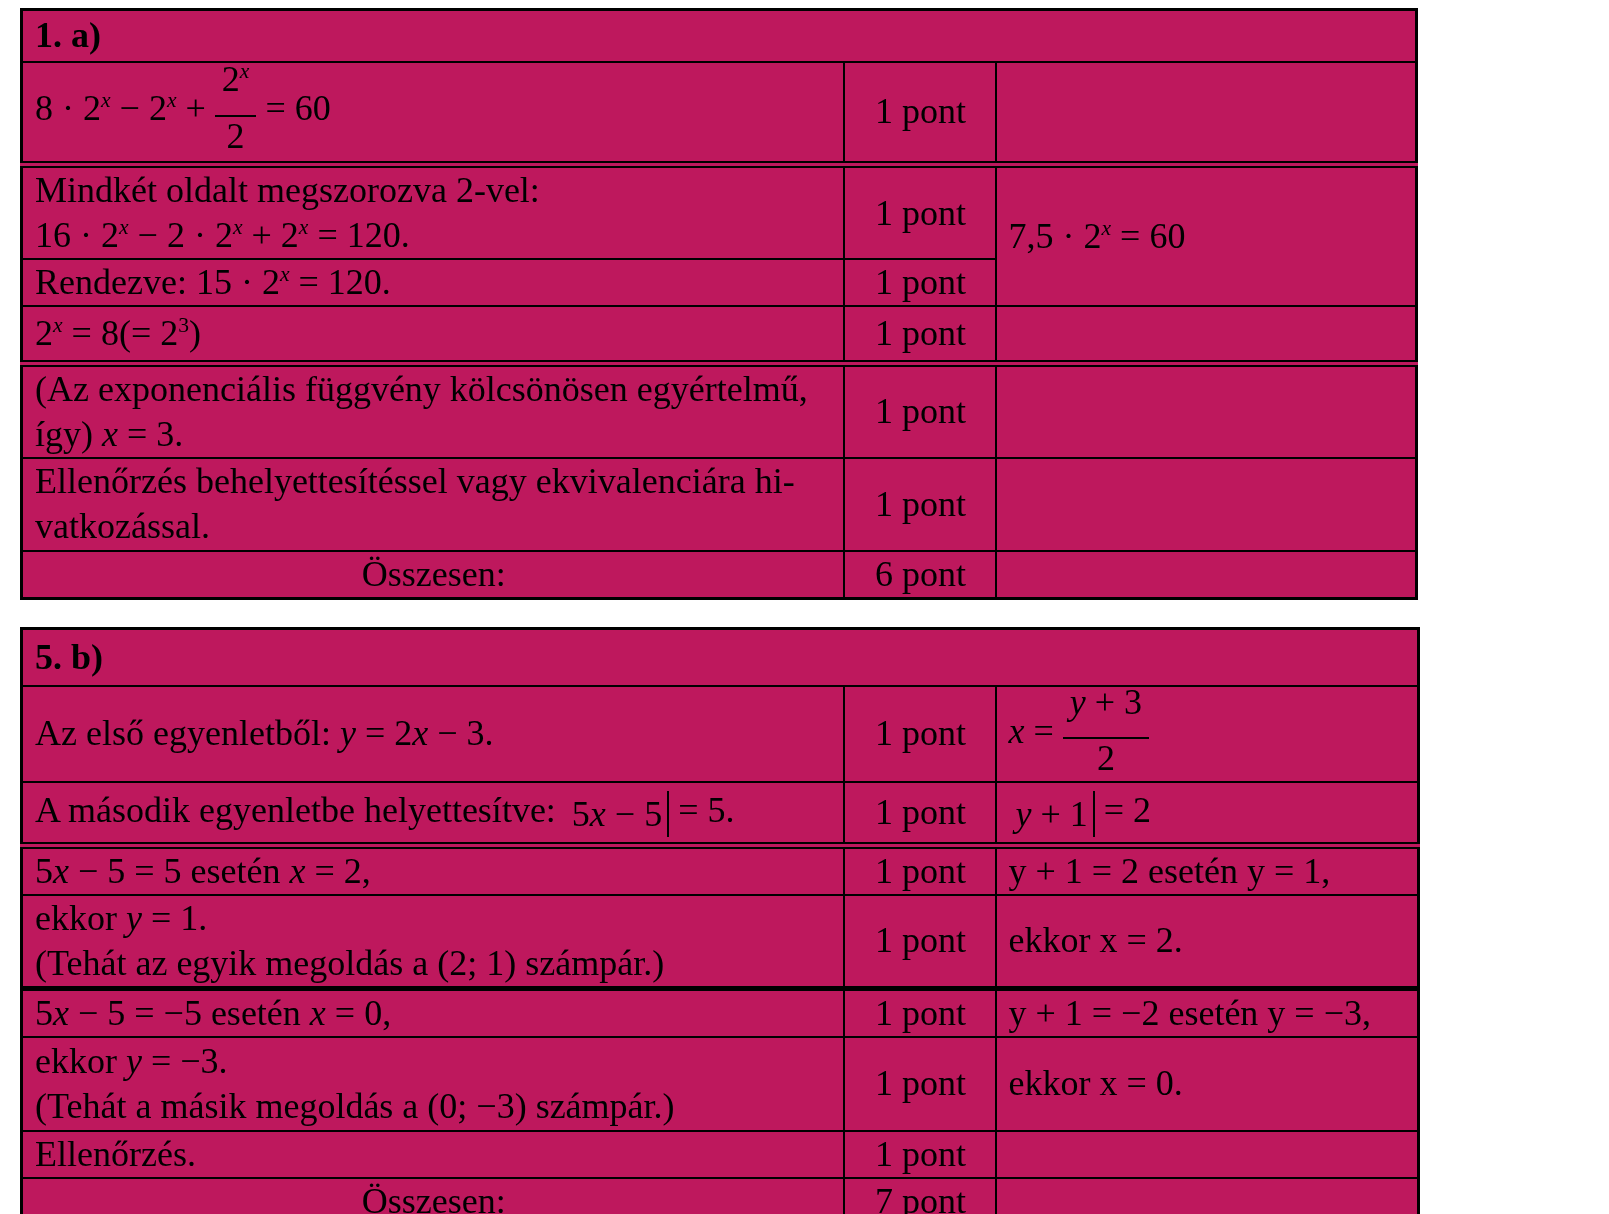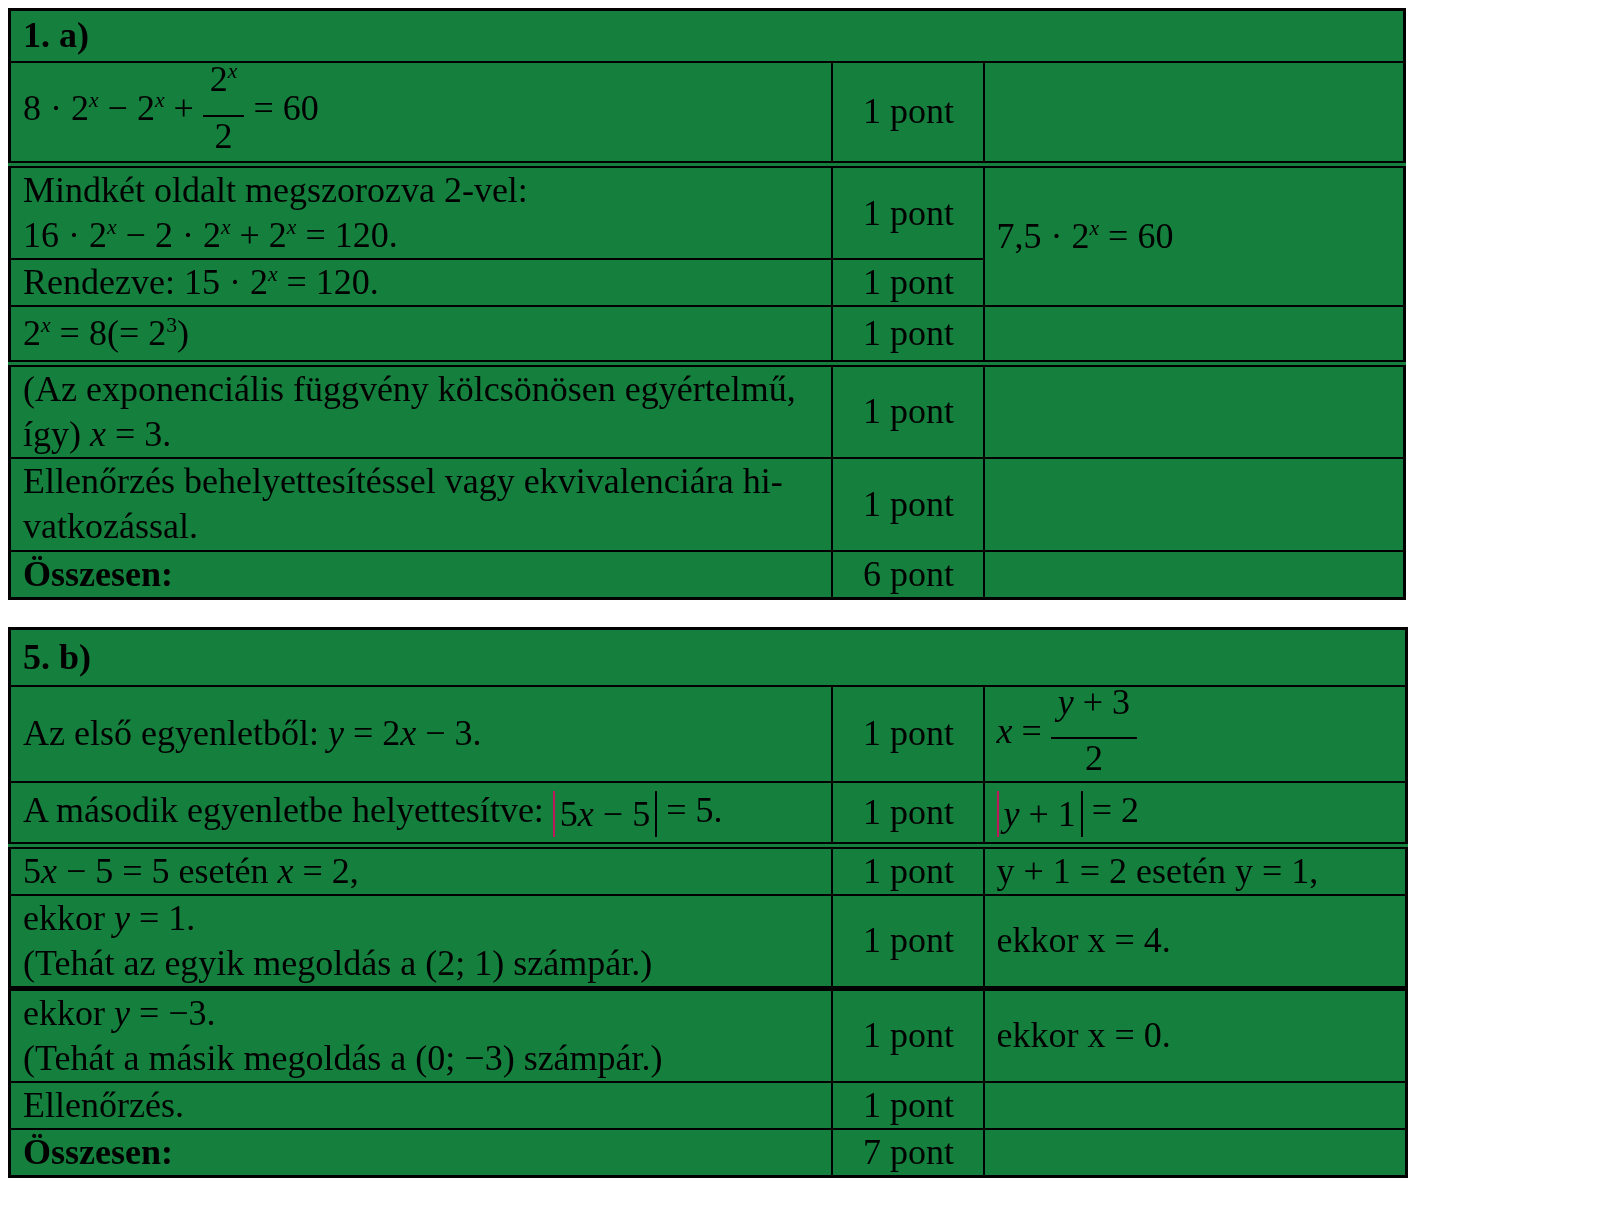--- a/index.html
+++ b/index.html
@@ -3,43 +3,43 @@
 <meta charset="utf-8">
 <style>
   html,body{margin:0;padding:0;background:#ffffff;}
   body{
     width:1609px;height:1214px;overflow:hidden;position:relative;
     font-family:"Liberation Serif","DejaVu Serif",serif;
     color:#000;
   }
   table.mark{
     border-collapse:collapse;
-    position:absolute;left:8px;
+    position:absolute;left:20px;
     table-layout:fixed;
-    background:#15803d;
+    background:#be185d;
   }
   table.mark td{
     border:2px solid #000;
     vertical-align:middle;
     font-size:36px;
     line-height:45px;
     padding:0 10px 0 12px;
     overflow:hidden;
   }
   table.mark{border:3px solid #000;}
   td.hdr{
     font-weight:bold;
     font-size:48px;
     line-height:50px;
     padding-left:16px;
   }
   td.pts{text-align:center;padding:0 4px;}
   td.alt{padding-left:16px;margin-top:9px;}
   td.alt-italic{padding-left:16px;}
-  td.total-label{font-weight:bold;text-align:left;padding-right:14px;}
+  td.total-label{font-weight:normal;text-align:center;padding-right:14px;}
   td.total-pts{font-weight:normal;text-align:center;padding:0 4px;}
   tr.sep-double > td{border-bottom:7px double #000;}
   tr.sep-thick  > td{border-bottom:5px solid #000;}
   sup{font-size:0.60em;line-height:0;vertical-align:super;}
   .frac{
     display:inline-block;text-align:center;vertical-align:middle;
     position:relative;top:-3px;line-height:1.05;
   }
   .frac .fnum{display:block;border-bottom:2px solid #000;padding:0 7px 16px 7px;}
   .frac .fden{display:block;padding-top:1px;}
@@ -120,21 +120,26 @@
     <td class="alt"><span class="abs"><i>y</i> + 1</span> = 2</td>
   </tr>
   <tr style="height:45px">
     <td>5<i>x</i> − 5 = 5 esetén <i>x</i> = 2,</td>
     <td class="pts">1 pont</td>
     <td class="alt-italic">y + 1 = 2 esetén y = 1,</td>
   </tr>
   <tr class="sep-thick" style="height:93px">
     <td>ekkor <i>y</i> = 1.<br>(Tehát az egyik megoldás a (2; 1) számpár.)</td>
     <td class="pts">1 pont</td>
-    <td class="alt-italic">ekkor x = 4.</td>
+    <td class="alt-italic">ekkor x = 2.</td>
+  </tr>
+  <tr style="height:46px">
+    <td>5<i>x</i> − 5 = −5 esetén <i>x</i> = 0,</td>
+    <td class="pts">1 pont</td>
+    <td class="alt-italic">y + 1 = −2 esetén y = −3,</td>
   </tr>
   <tr style="height:94px">
     <td>ekkor <i>y</i> = −3.<br>(Tehát a másik megoldás a (0; −3) számpár.)</td>
     <td class="pts">1 pont</td>
     <td class="alt-italic">ekkor x = 0.</td>
   </tr>
   <tr style="height:41px">
     <td>Ellenőrzés.</td>
     <td class="pts">1 pont</td>
     <td class="alt"></td>

